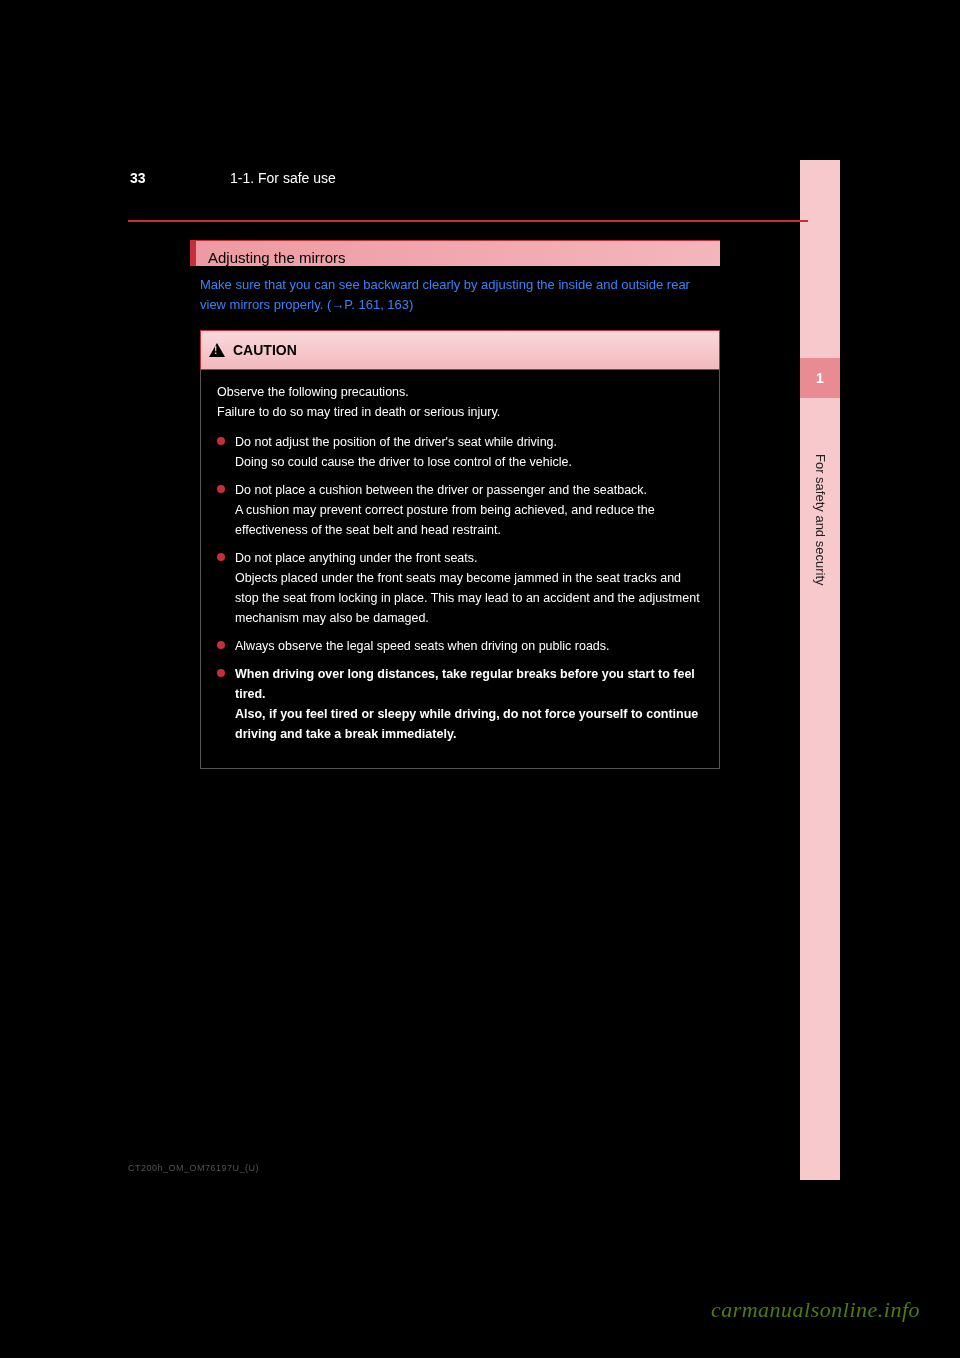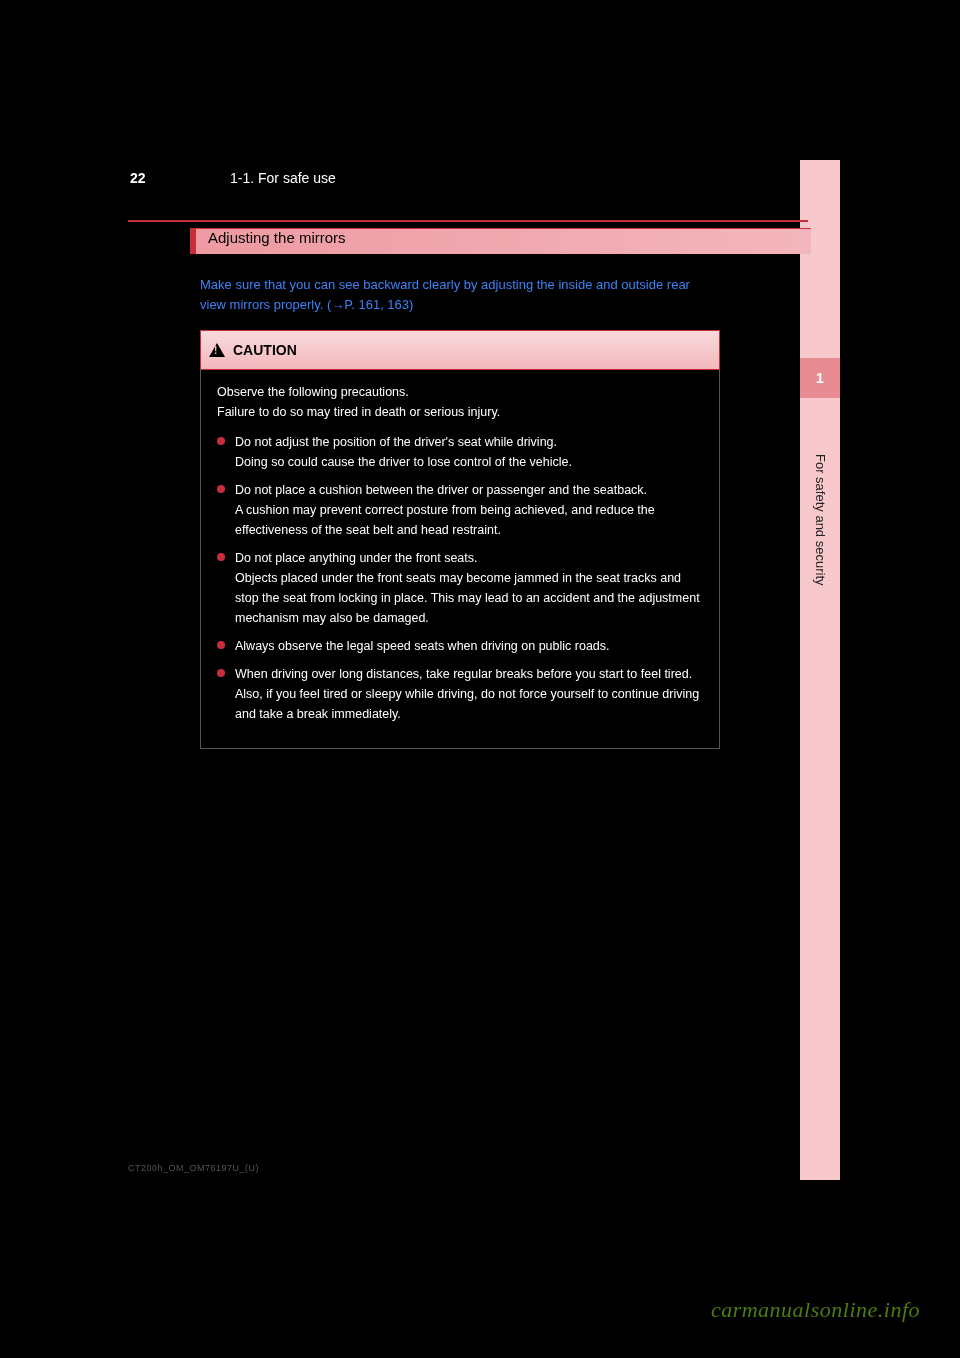--- a/index.html
+++ b/index.html
@@ -72,28 +72,28 @@
       position: absolute;
       left: 128px;
       top: 220px;
       width: 680px;
       height: 2px;
       background: #c62e3a;
     }
     .section-header {
       position: absolute;
       left: 190px;
-      top: 228px;
-      width: 621px;
+      top: 240px;
+      width: 530px;
       height: 26px;
       background: linear-gradient(to right, #ee9aa2 0%, #f3b6bc 100%);
       border-left: 6px solid #c62e3a;
       border-top: 1px solid #c62e3a;
       display: flex;
-      align-items: flex-start;
+      align-items: flex-end;
       padding-left: 12px;
     }
     .section-header-text {
       color: #000;
       font-size: 15px;
     }
     .section-intro {
       position: absolute;
       left: 200px;
       top: 275px;
@@ -190,21 +190,21 @@
 <body>
 
 <div class="side-tab"></div>
 <div class="side-tab-dark">
   <span>1</span>
 </div>
 <div class="side-tab-text">
   <span>For safety and security</span>
 </div>
 
-<div class="page-number">22</div>
+<div class="page-number">33</div>
 <div class="breadcrumb">1-1. For safe use</div>
 
 <div class="red-line"></div>
 
 <div class="section-header">
   <span class="section-header-text">Adjusting the mirrors</span>
 </div>
 
 <div class="section-intro">Make sure that you can see backward clearly by adjusting the inside and outside rear view mirrors properly. (→P. 161, 163)</div>
 
@@ -230,20 +230,20 @@
       <div class="bullet-dot"></div>
       <div class="bullet-text" style="white-space: pre-line;">Do not place anything under the front seats.
 Objects placed under the front seats may become jammed in the seat tracks and stop the seat from locking in place. This may lead to an accident and the adjustment mechanism may also be damaged.</div>
     </div>
     <div class="bullet-item">
       <div class="bullet-dot"></div>
       <div class="bullet-text" style="white-space: pre-line;">Always observe the legal speed seats when driving on public roads.</div>
     </div>
     <div class="bullet-item">
       <div class="bullet-dot"></div>
-      <div class="bullet-text" style="white-space: pre-line;">When driving over long distances, take regular breaks before you start to feel tired.
+      <div class="bullet-text" style="white-space: pre-line; font-weight: bold;">When driving over long distances, take regular breaks before you start to feel tired.
 Also, if you feel tired or sleepy while driving, do not force yourself to continue driving and take a break immediately.</div>
     </div>
   </div>
 </div>
 
 <div class="file-marker">CT200h_OM_OM76197U_(U)</div>
 <div class="watermark">carmanualsonline.info</div>
 
 </body></html>

